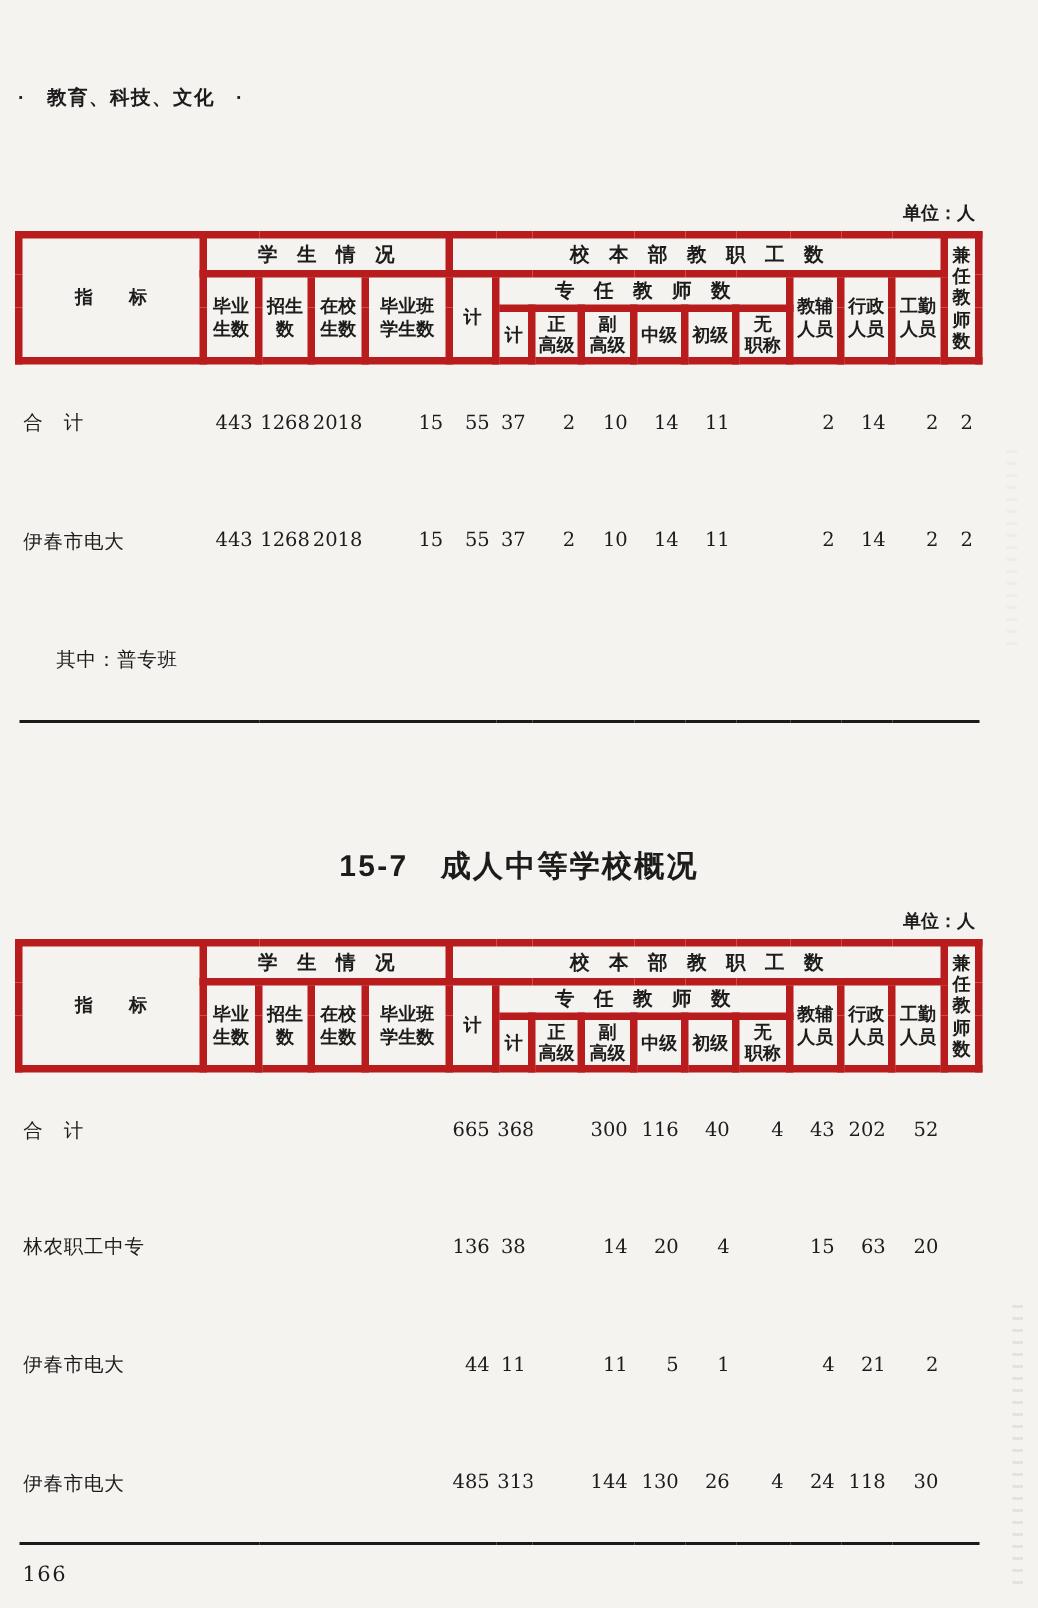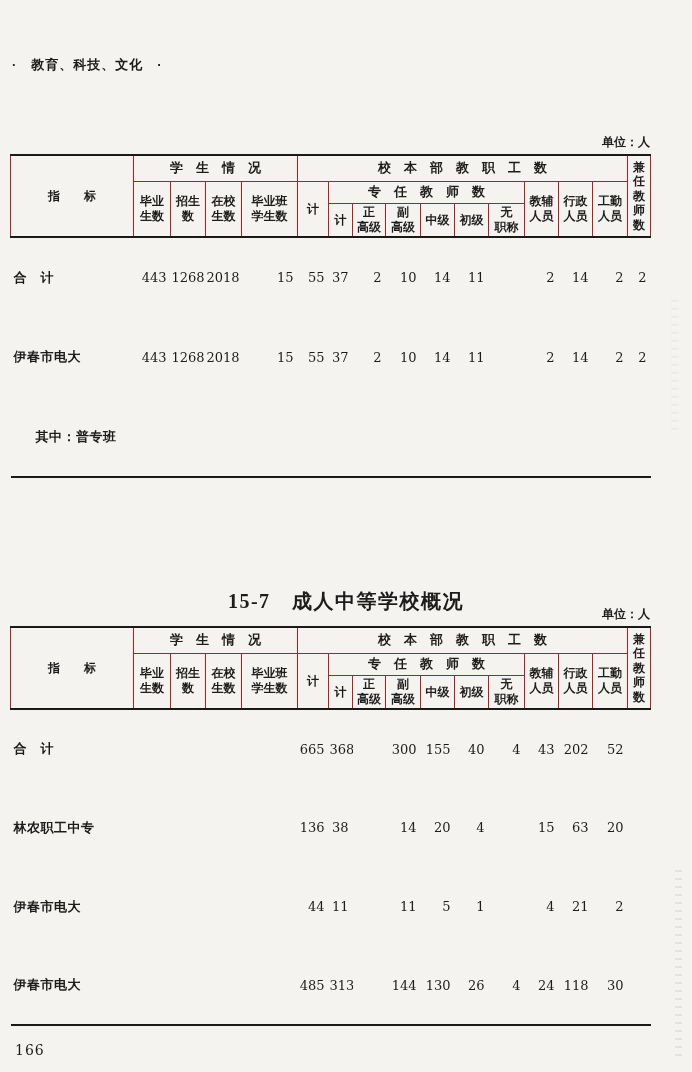--- a/index.html
+++ b/index.html
@@ -15,42 +15,42 @@
   .section-header {
     position:absolute; left:12px; top:56px;
     font-size:13px; font-weight:bold; letter-spacing:1px;
   }
   .table-title {
     position:absolute; left:0; width:100%;
     margin:0; text-align:center;
     font-size:20px; font-weight:bold; letter-spacing:1.5px;
   }
   .title-1 { top:86px; }
-  .title-2 { top:588px;font-family:Liberation Serif, serif; }
+  .title-2 { top:564px; }
   .unit-label {
     position:absolute; right:42px;
     font-size:12px; font-weight:bold;
   }
   .unit-1 { top:134px; }
   .unit-2 { top:606px; }
 
   table.stat-table {
     position:absolute; left:10px;
     width:640px;
     border-collapse:collapse;
     table-layout:fixed;
     border-top:2px solid #1a1a1a;
     border-bottom:2px solid #1a1a1a;
   }
   .t1 { top:154px; }
   .t2 { top:626px; }
 
   table.stat-table thead { border-bottom:2px solid #1a1a1a; }
   table.stat-table thead th {
-    border:1px solid #b91c1c;
+    border:5px solid #b91c1c;
     font-weight:bold;
     font-size:12px;
     line-height:1.2;
     white-space:pre-line;
     padding:1px 2px;
     text-align:center;
     vertical-align:middle;
   }
   table.stat-table thead th.group { font-size:13px; }
   tr.rA { height:26px; }
@@ -60,21 +60,21 @@
   .t2 tbody tr { height:79px; }
 
   table.stat-table tbody td {
     border:0;
     vertical-align:middle;
     font-size:13px;
     overflow:hidden;
   }
   td.label-cell {
     border-right:1px solid #2a2a2a;
-    font-weight:bold;
+    font-weight:normal;
     padding-left:3px;
     letter-spacing:0.5px;
     margin-top:32px;
   }
   td.label-cell.indent { padding-left:25px; }
   td.num {
     text-align:right;
     padding-right:4px;
     font-family:"DejaVu Serif", serif;
     font-size:13px;
@@ -291,21 +291,21 @@
       <tr>
         <td class="label-cell">合　计</td>
         <td class="num"></td>
         <td class="num"></td>
         <td class="num"></td>
         <td class="num"></td>
         <td class="num">665</td>
         <td class="num">368</td>
         <td class="num"></td>
         <td class="num">300</td>
-        <td class="num">155</td>
+        <td class="num">116</td>
         <td class="num">40</td>
         <td class="num">4</td>
         <td class="num">43</td>
         <td class="num">202</td>
         <td class="num">52</td>
         <td class="num"></td>
       </tr>
       <tr>
         <td class="label-cell">林农职工中专</td>
         <td class="num"></td>

